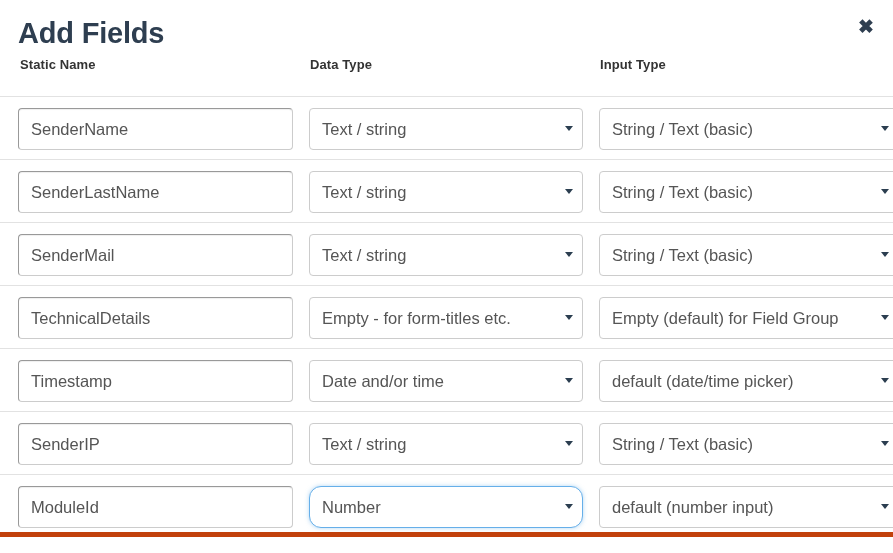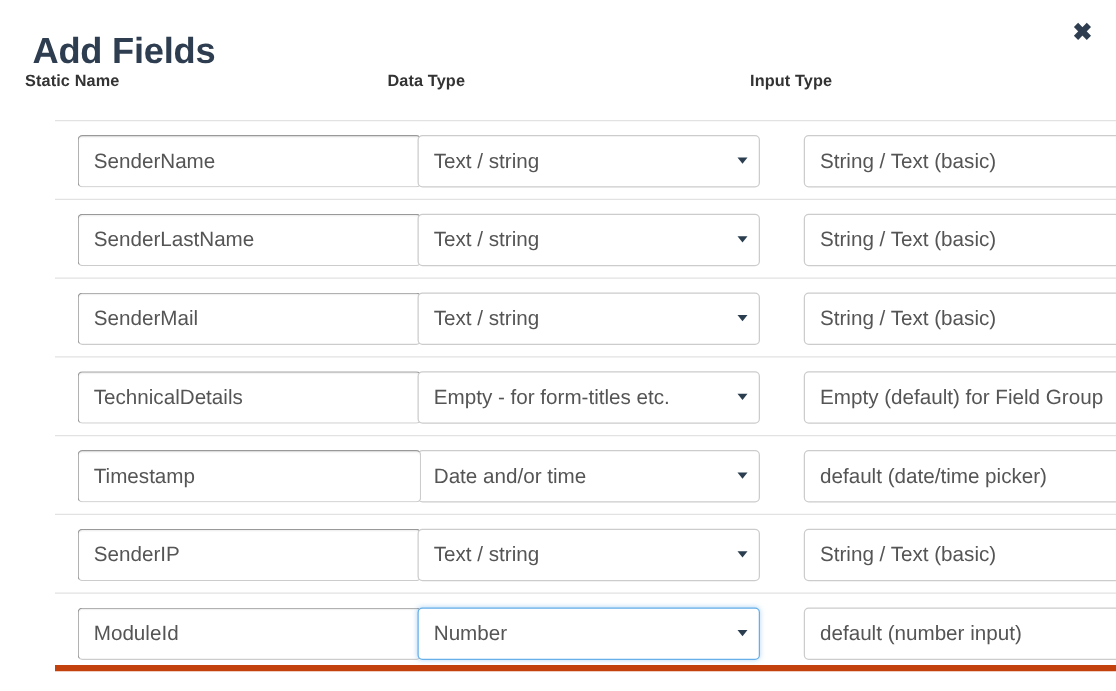--- a/index.html
+++ b/index.html
@@ -29,21 +29,21 @@
     padding: 12px 18px 0 14px;
     height: 56px;
     box-sizing: border-box;
   }
   .modal-title {
     font-size: 29px;
     font-weight: bold;
     line-height: 34px;
     color: #2e3e50;
     letter-spacing: -0.2px;
-    margin: 12px;
+    margin: 4px;
     display: inline-block;
   }
   .close-btn {
     position: absolute;
     right: 18px;
     top: 17px;
     width: 18px;
     height: 18px;
     line-height: 17px;
     text-align: center;
@@ -73,39 +73,38 @@
     letter-spacing: 0.1px;
   }
   .col-head.c1 { left: 20px; }
   .col-head.c2 { left: 310px; }
   .col-head.c3 { left: 600px; }
 
   
   .rows {
     position: relative;
     margin-top: 12px;
-    padding-left: 44px;
   }
   .field-row {
     position: relative;
     height: 63px;
     border-top: 1px solid #e2e2e2;
     box-sizing: border-box;
   }
   .field-row:last-child {
     border-bottom: 5px solid #c2410c;
   }
   .cell {
     position: absolute;
     top: 11px;
     height: 42px;
     box-sizing: border-box;
   }
   .cell.c1 { left: 18px;  width: 275px; }
-  .cell.c2 { left: 290px; width: 274px; }
+  .cell.c2 { left: 309px; width: 274px; }
   .cell.c3 { left: 599px; width: 300px; }
 
   
   .txt-input {
     width: 100%;
     height: 42px;
     box-sizing: border-box;
     border: 1px solid #ccc;
     border-top-color: #999;
     border-left-color: #999;
@@ -141,20 +140,21 @@
     -webkit-appearance: none;
     -moz-appearance: none;
     white-space: nowrap;
     overflow: hidden;
     text-overflow: clip;
     line-height: 28px;
   }
   .sel.focused {
     border-color: #66afe9;
     box-shadow: 0 0 4px rgba(102,175,233,0.5);
+    border-radius: 12px;
   }
   .caret {
     position: absolute;
     right: 10px;
     top: 18px;
     width: 0;
     height: 0;
     border-left: 4px solid transparent;
     border-right: 4px solid transparent;
     border-top: 5px solid #2b3e50;

